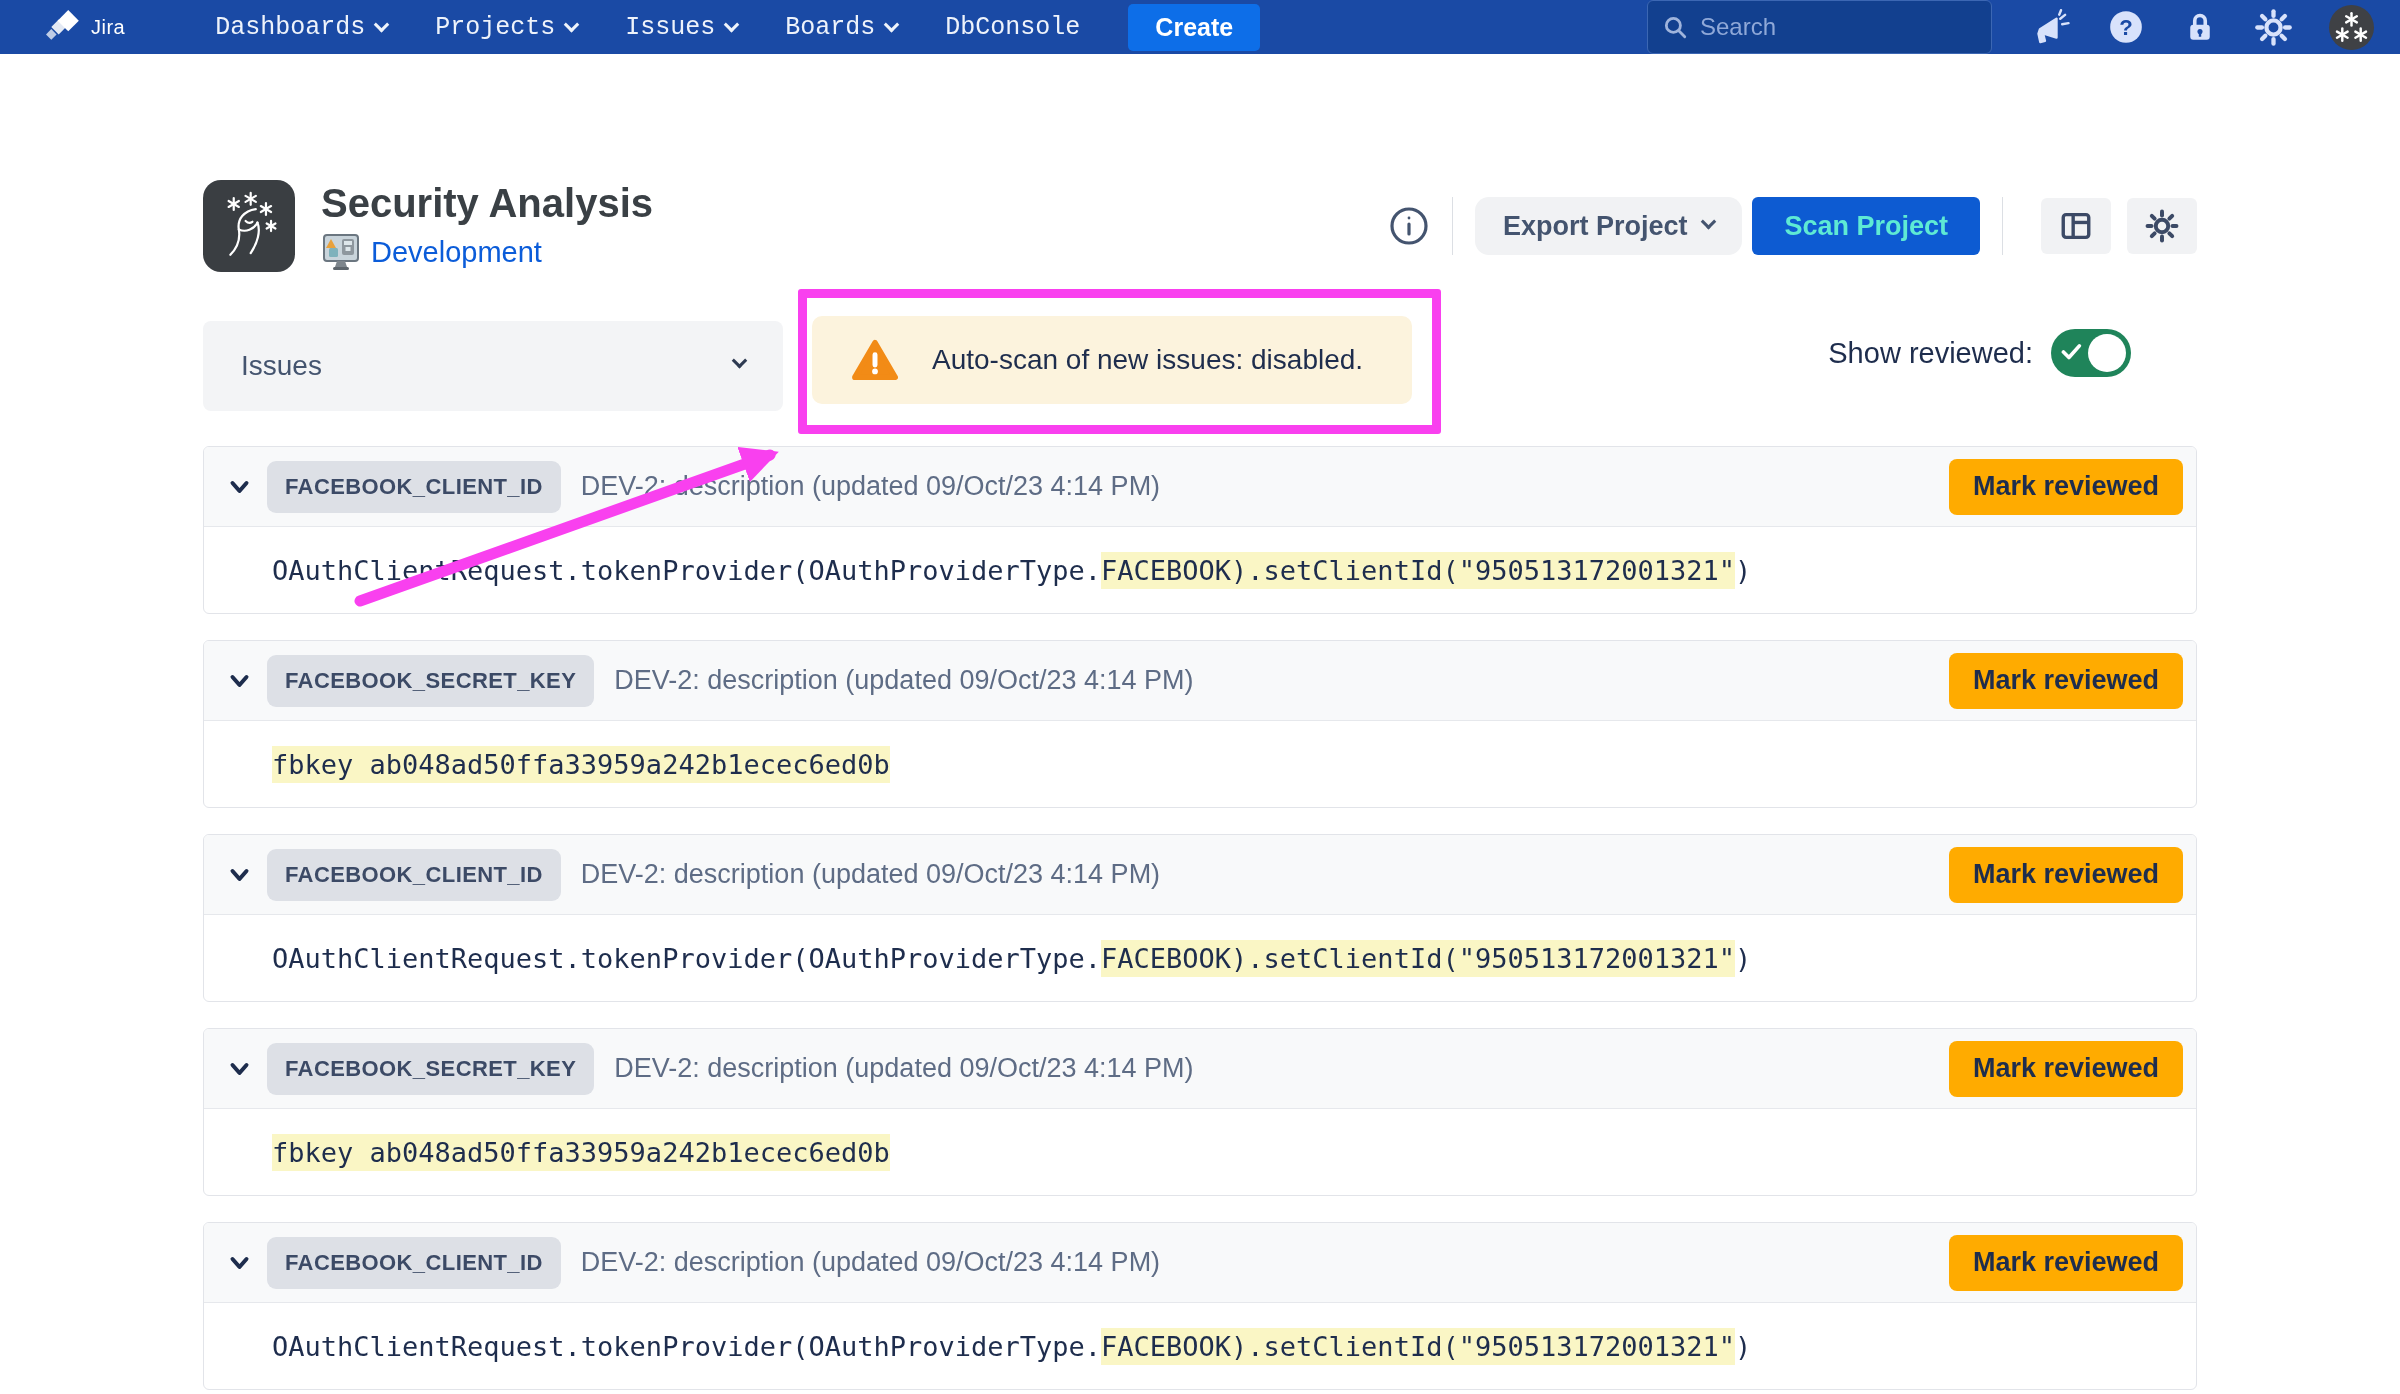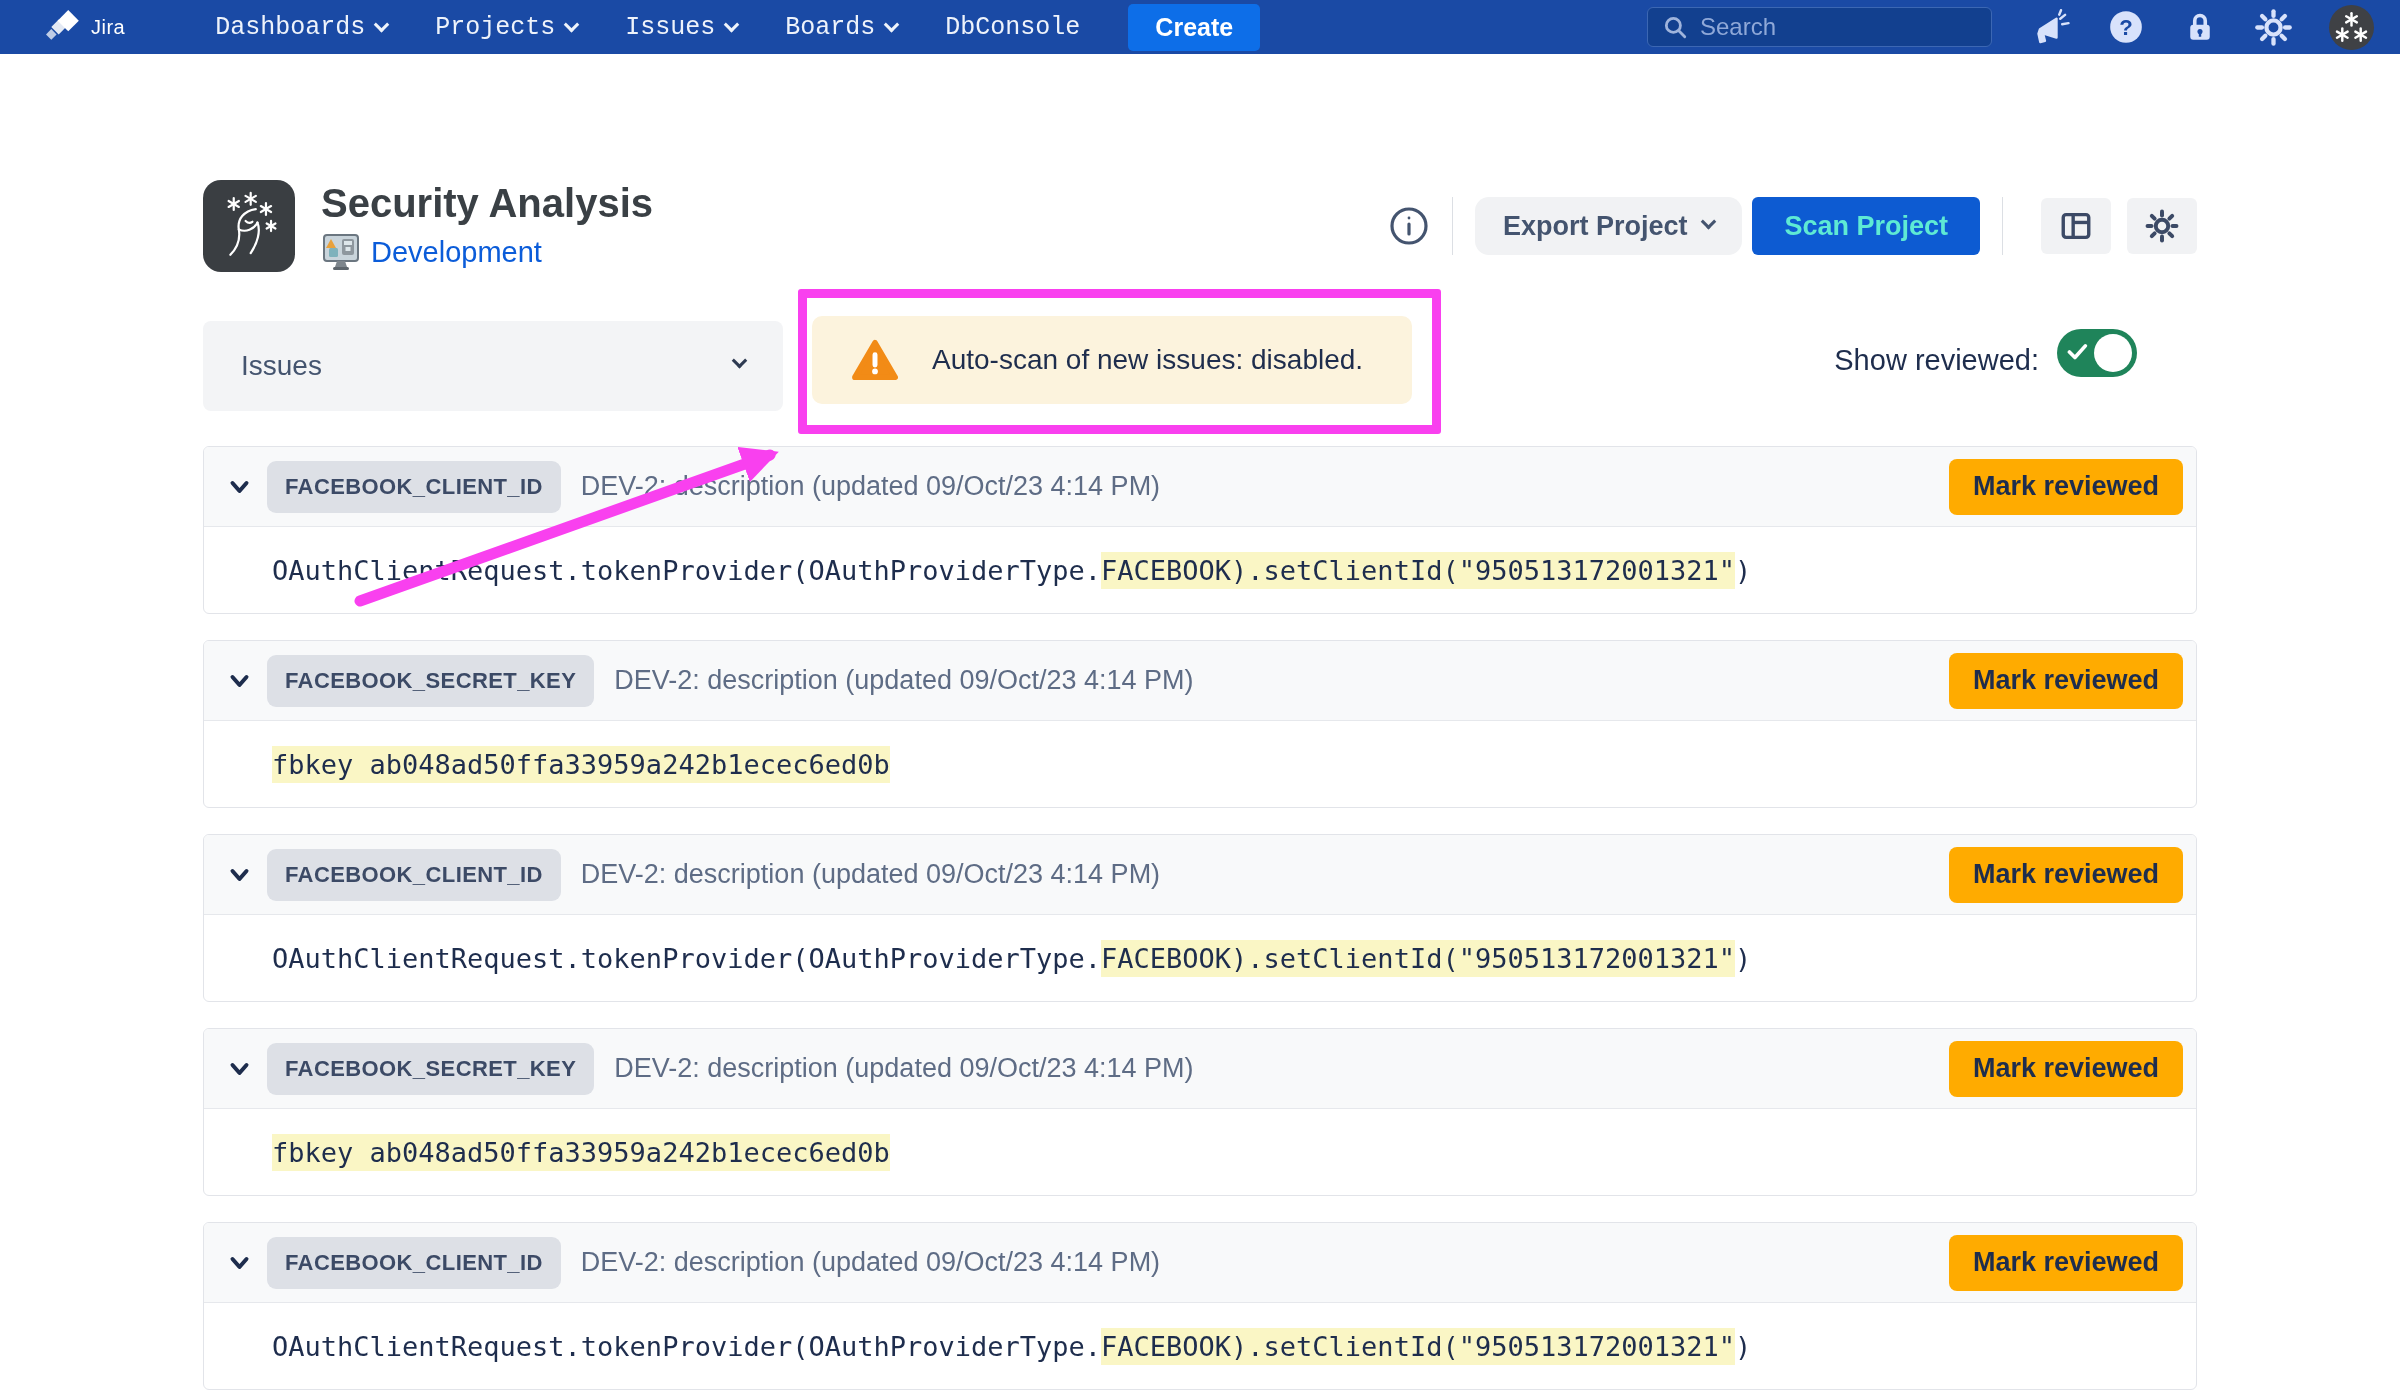--- a/index.html
+++ b/index.html
@@ -12,21 +12,21 @@
   .logo { display:flex; align-items:center; gap:9px; margin-left:20px; cursor:pointer; }
   .logo-text { font-size:20px; font-weight:500; color:#fff; letter-spacing:.5px; }
   .nav-menu { display:flex; align-items:center; gap:48px; margin-left:90px;font-family:Liberation Mono, monospace; }
   .nav-item { display:flex; align-items:center; gap:11px; font-size:25px; font-weight:500;
               color:#eef3fb; cursor:pointer; white-space:nowrap; }
   .chev { width:11px; height:11px; border-right:3px solid currentColor;
           border-bottom:3px solid currentColor; transform:rotate(45deg) translate(-2px,-2px); }
   .create-btn { margin-left:48px; background:#0D6EE8; color:#fff; border:none; border-radius:5px;
                 font-size:25px; font-weight:700; padding:9px 27px; cursor:pointer;
                 font-family:inherit; }
-  .search-wrap { margin-left:auto; margin-right:42px; width:345px; height:40px; background:#12408F;
+  .search-wrap { margin-left:auto; margin-right:42px; width:345px; height:54px; background:#12408F;
                  border:1.5px solid #3C67B3; border-radius:6px; display:flex; align-items:center;
                  padding:0 14px; gap:12px; }
   .search-wrap input { background:transparent; border:none; outline:none; color:#dce6fa;
                        font-size:24px; width:100%; font-family:inherit; }
   .search-wrap input::placeholder { color:#8FA8D8; }
   .nav-icons { display:flex; align-items:center; gap:37px; color:#D8E2FB; }
   .nav-icon { cursor:pointer; display:flex; }
   .nav-avatar { width:45px; height:45px; border-radius:50%; background:#3F4145;
                 display:flex; align-items:center; justify-content:center; cursor:pointer; }
 
@@ -60,21 +60,21 @@
                border-radius:8px; display:flex; align-items:center; padding:0 38px;
                cursor:pointer; }
   .issues-dd-label { font-size:28px; color:#44546F; }
   .issues-dd .chev { margin-left:auto; color:#2E3A52; border-width:3.5px; margin-top:-5px; }
   .warn-banner { position:absolute; left:609px; top:44px; width:600px; height:88px;
                  background:#FCF3DD; border-radius:10px; display:flex; align-items:center;
                  padding-left:40px; gap:34px; z-index:10; }
   .warn-text { font-size:28px; color:#1E2D4D; }
   .pink-rect { position:absolute; left:595px; top:17px; width:643px; height:145px;
                border:9px solid #F940EF; border-radius:3px; z-index:30; pointer-events:none; }
-  .show-reviewed { position:absolute; right:60px; top:57px; display:flex; align-items:flex-end;
+  .show-reviewed { position:absolute; right:66px; top:57px; display:flex; align-items:center;
                    gap:18px; }
   .show-reviewed-label { font-size:29px; color:#1E2D4D; }
   .toggle { width:80px; height:48px; border-radius:24px; background:#1F845A; position:relative;
             cursor:pointer; }
   .toggle .knob { position:absolute; right:5px; top:5px; width:38px; height:38px;
                   border-radius:50%; background:#fff; }
   .toggle svg { position:absolute; left:10px; top:13px; }
 
   
   .issues-list { margin-top:8px; }

